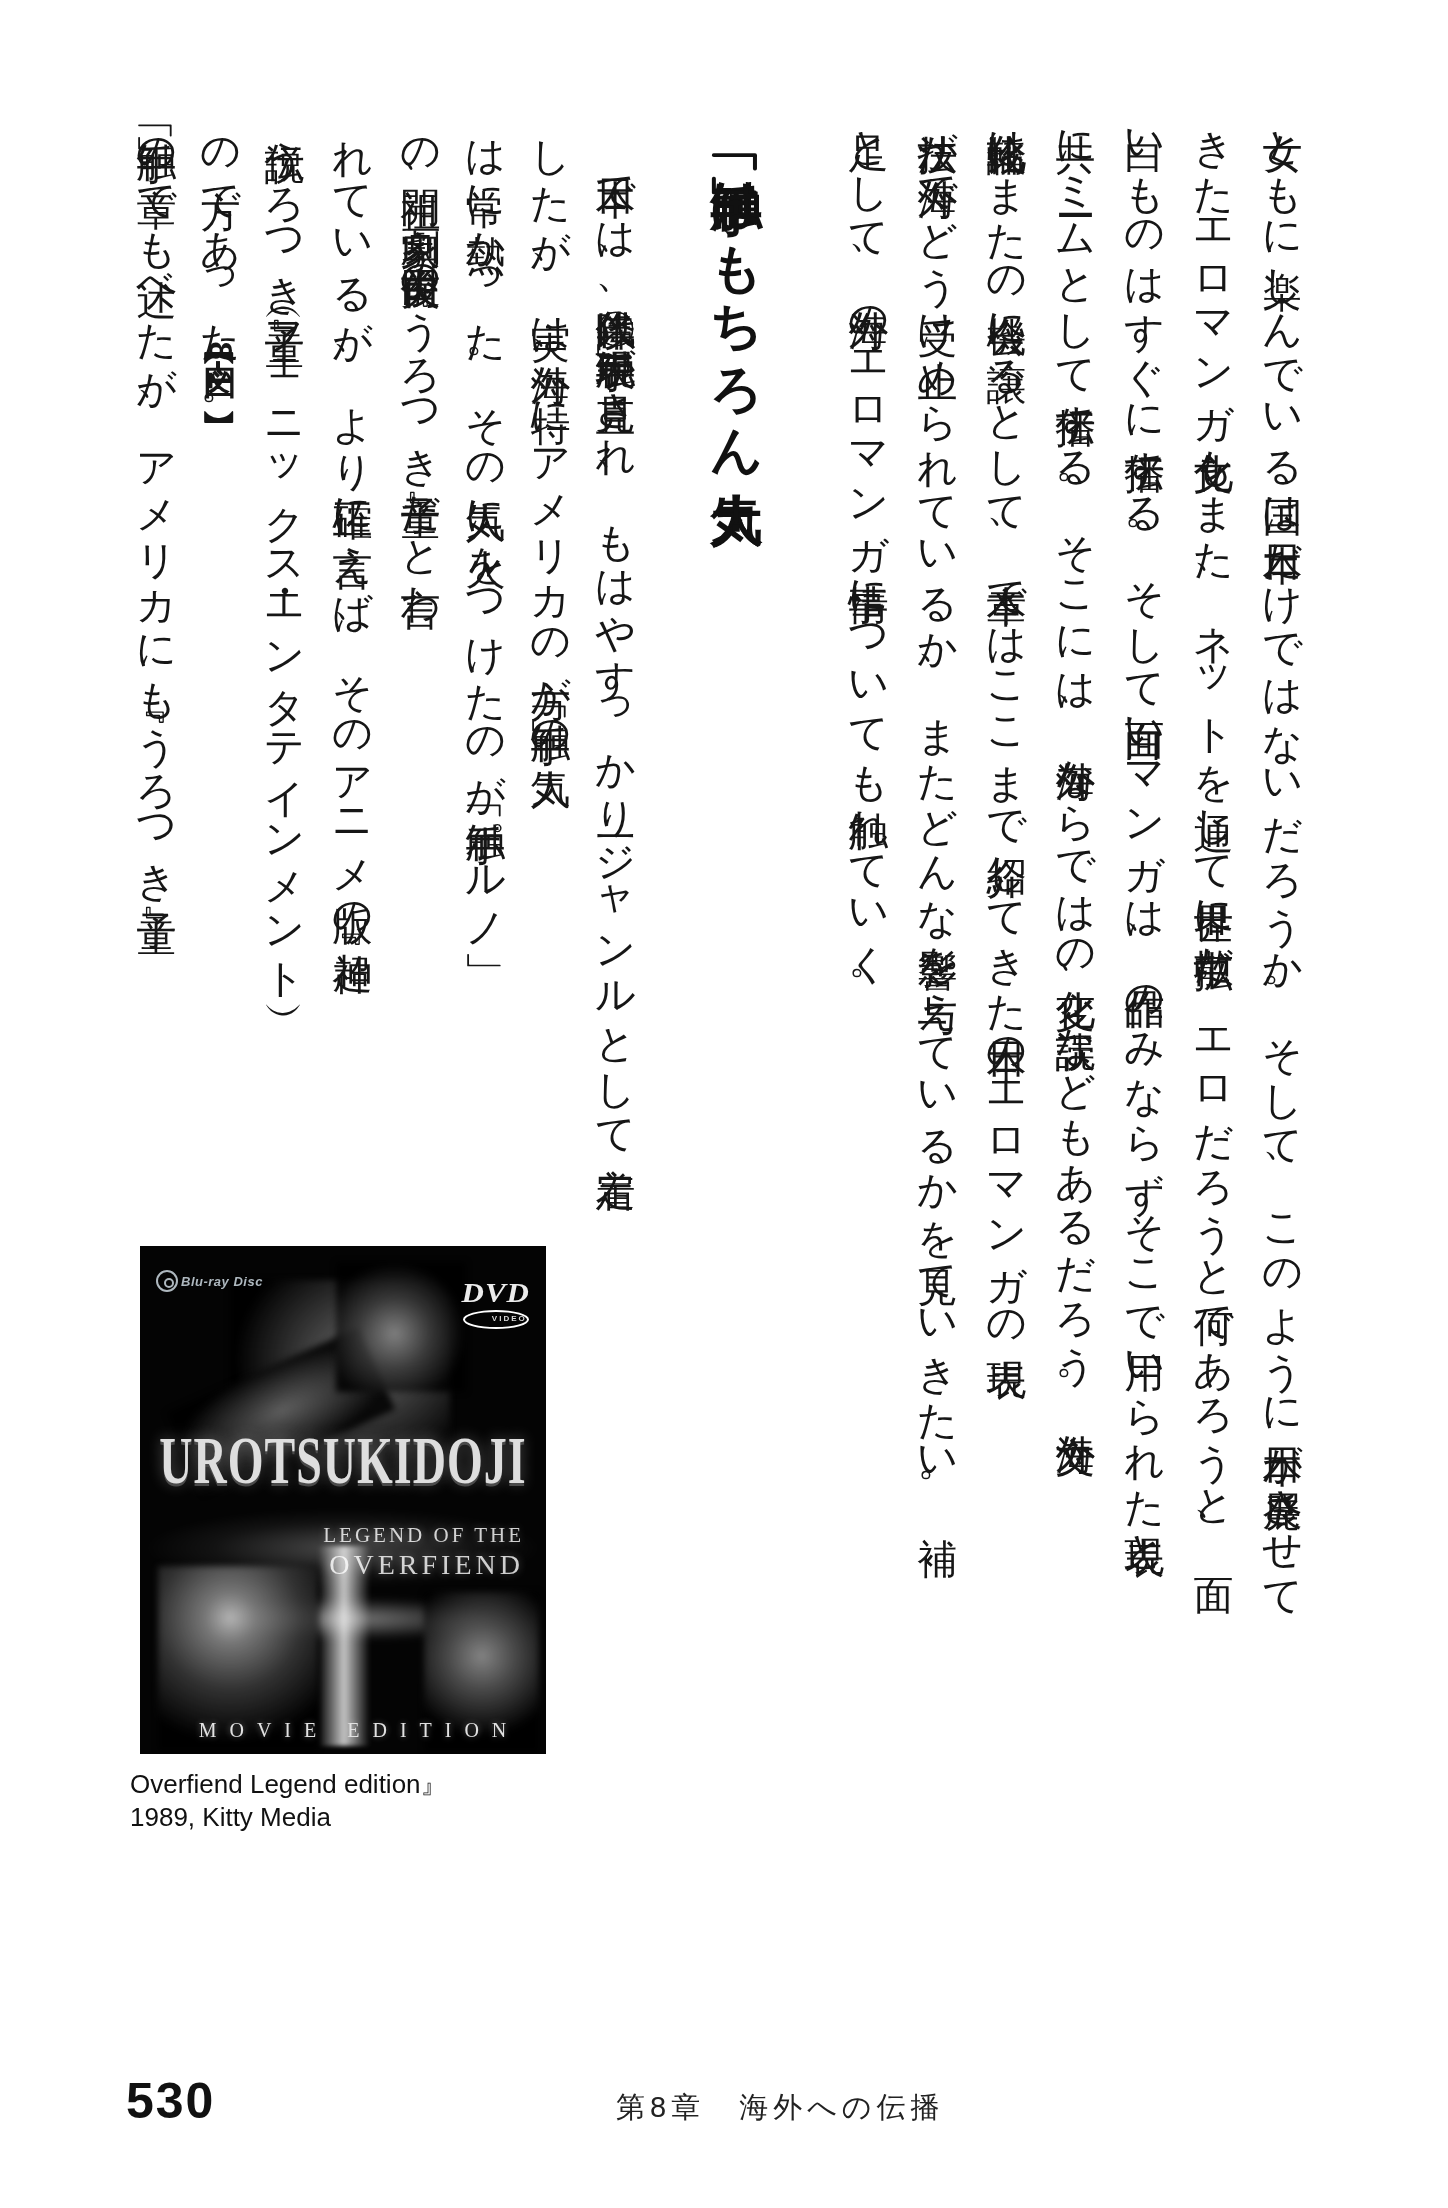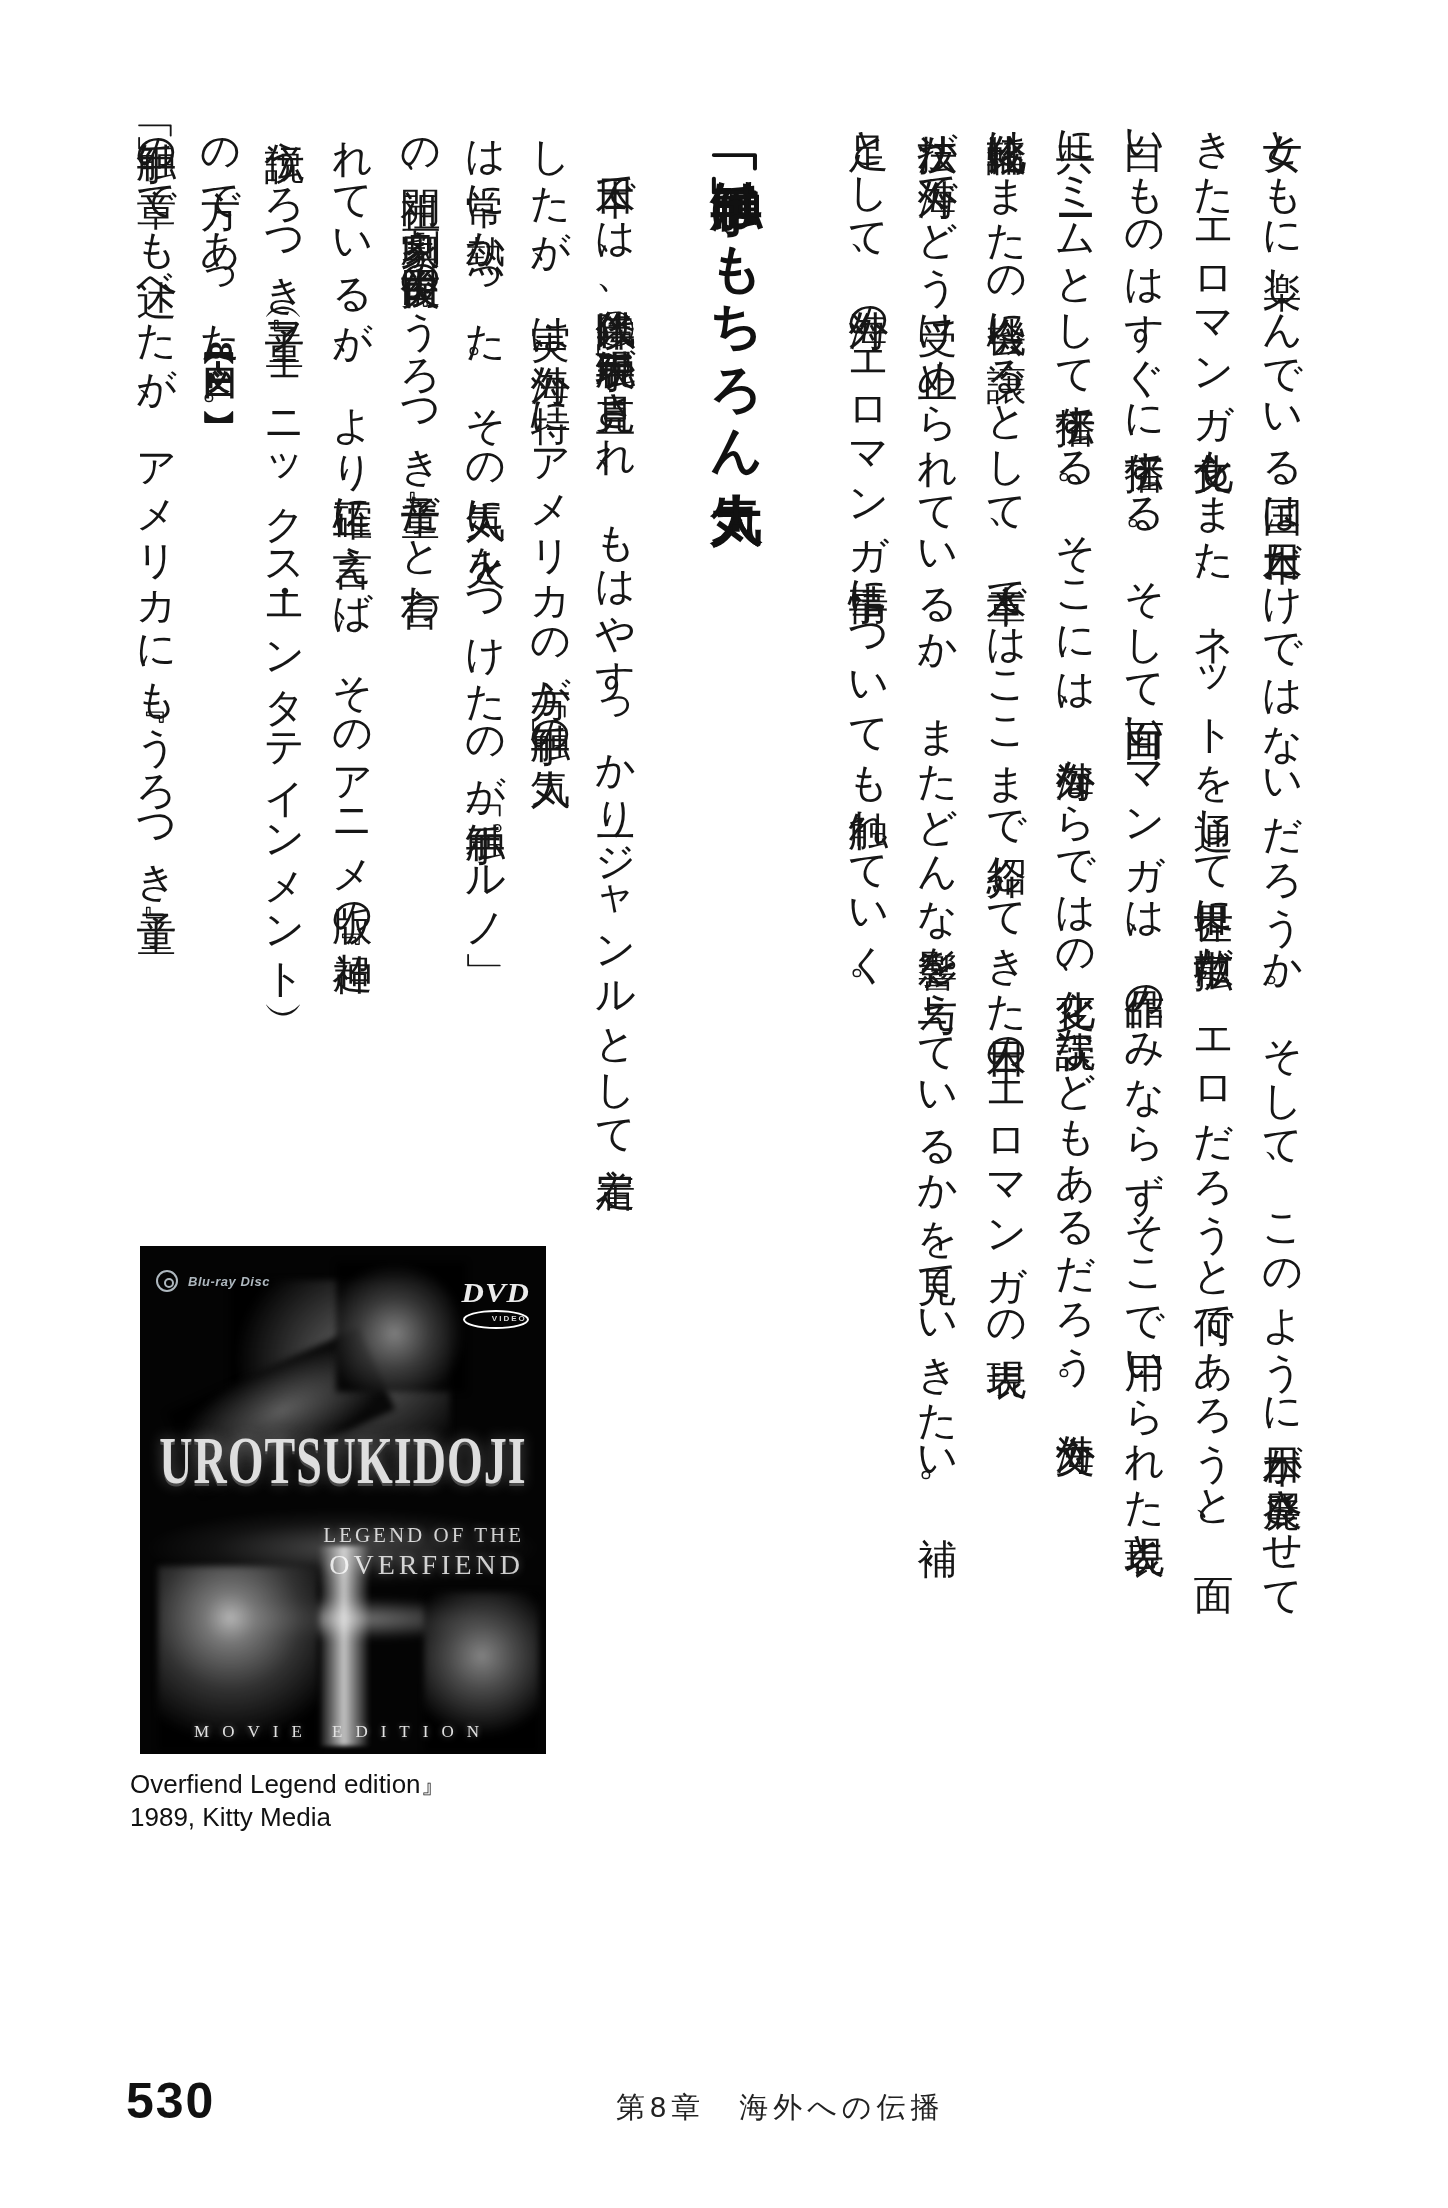--- a/index.html
+++ b/index.html
@@ -41,21 +41,21 @@
     font-weight:800;
     font-size:33px;
   }
   
   .figure{
     position:absolute;left:140px;top:1246px;width:406px;height:508px;
     background:#040404;overflow:hidden;
   }
   .blob{position:absolute;filter:blur(3px);opacity:.85;}
   .bluray{
-    position:absolute;left:16px;top:24px;display:flex;align-items:center;gap:10px;
+    position:absolute;left:16px;top:24px;display:flex;align-items:center;gap:3px;
     color:#aeb8bf;font-family:"Liberation Sans","DejaVu Sans",sans-serif;
   }
   .bluray .disc{
     width:22px;height:22px;border-radius:50%;
     border:2px solid #aeb8bf;position:relative;box-sizing:border-box;
   }
   .bluray .disc::after{
     content:"";position:absolute;left:6px;top:6px;width:6px;height:6px;
     border-radius:50%;border:2px solid #aeb8bf;
   }
@@ -82,23 +82,23 @@
     white-space:nowrap;
   }
   .cover-sub{
     position:absolute;right:22px;top:276px;text-align:right;
     font-family:"Liberation Serif","DejaVu Serif",serif;color:#cfcfcf;
     text-shadow:0 0 8px rgba(255,255,255,.3);
   }
   .cover-sub .s1{font-size:21px;letter-spacing:3px;line-height:26px;}
   .cover-sub .s2{font-size:28px;letter-spacing:4px;line-height:34px;}
   .movie-ed{
-    position:absolute;left:0;bottom:12px;width:100%;text-align:center;
+    position:absolute;left:16px;bottom:12px;width:100%;text-align:center;
     font-family:"Liberation Serif","DejaVu Serif",serif;
-    font-size:17px;letter-spacing:13px;color:#e2e2e2;
+    font-size:20px;letter-spacing:13px;color:#e2e2e2;
     text-shadow:0 0 6px rgba(255,255,255,.4);white-space:nowrap;
   }
   
   .caption{
     position:absolute;left:130px;top:1768px;width:430px;
     font-family:"Liberation Sans","DejaVu Sans",sans-serif;
     font-size:26px;line-height:33px;color:#111;
   }
   .caption b{font-weight:800;}
   

